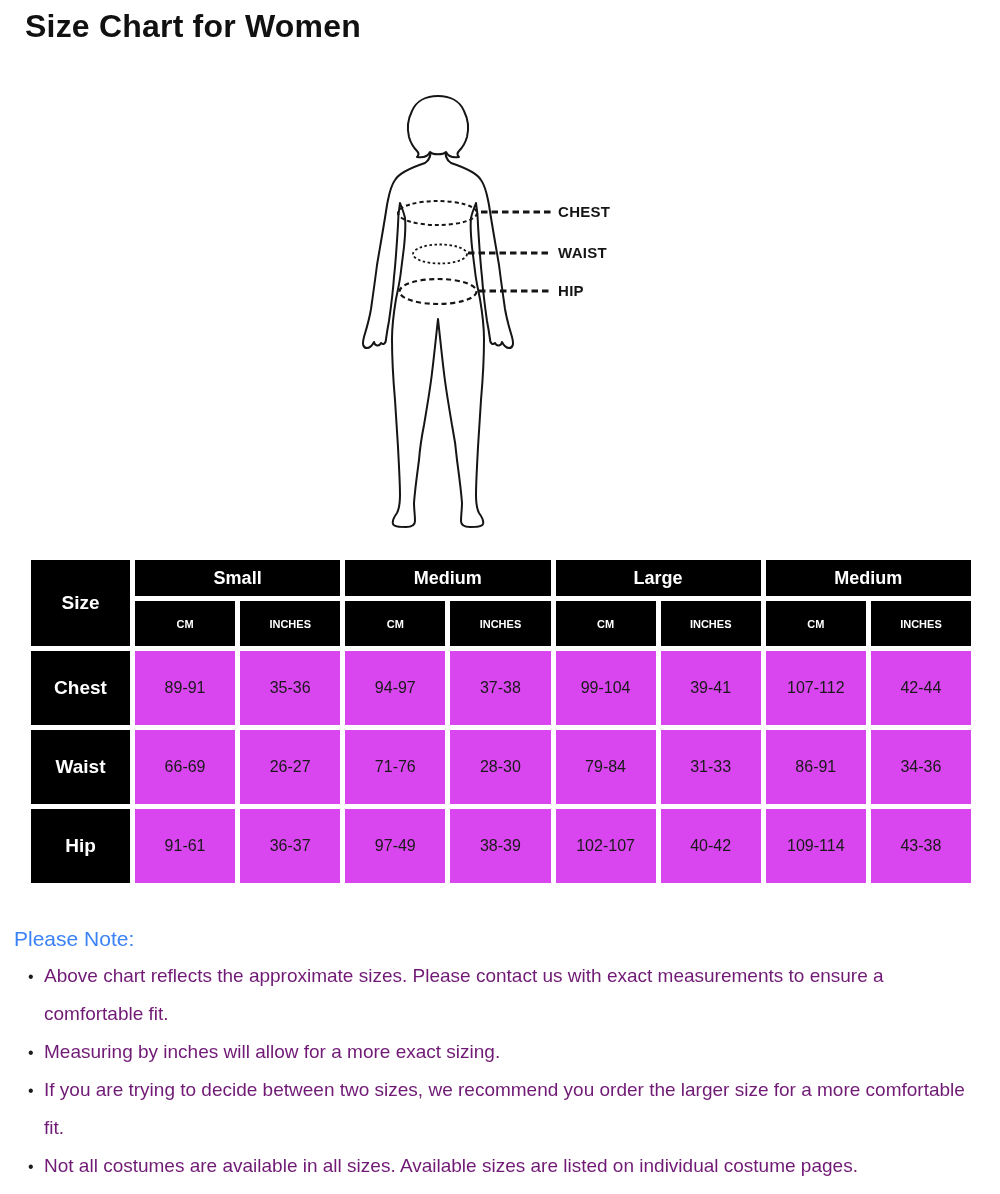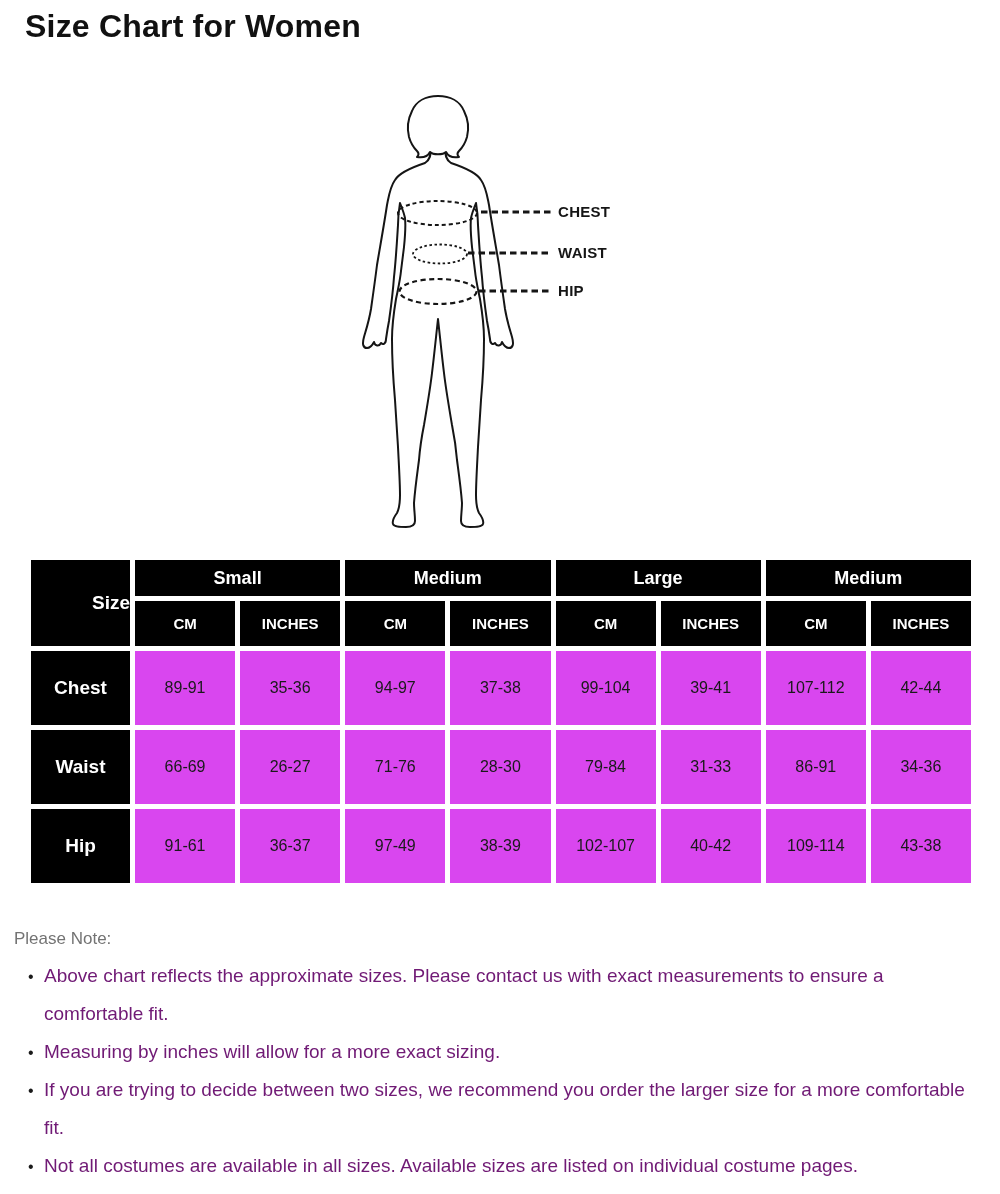--- a/index.html
+++ b/index.html
@@ -23,28 +23,28 @@
     font-family:"Liberation Sans","DejaVu Sans",sans-serif;
     font-size:15px; font-weight:bold; letter-spacing:0.3px; fill:#151515;
   }
   
   .size-table {
     position:absolute; left:26px; top:555px; width:950px;
     border-collapse:separate; border-spacing:5px; table-layout:fixed;
     background:#ffffff;
   }
   .size-table th, .size-table td { padding:0; text-align:center; vertical-align:middle; }
-  .size-table .corner  { background:#000; color:#fff; font-size:19px; font-weight:bold;text-align:right; }
+  .size-table .corner  { background:#000; color:#fff; font-size:19px; font-weight:bold; }
   .size-table .group   { background:#000; color:#fff; font-size:18px; font-weight:bold; height:36px; }
-  .size-table .unit    { background:#000; color:#fff; font-size:15px; font-weight:bold; height:45px; }
+  .size-table .unit    { background:#000; color:#fff; font-size:11px; font-weight:bold; height:45px; }
   .size-table .rowlabel{ background:#000; color:#fff; font-size:19px; font-weight:bold; height:74px; }
   .size-table td       { background:#d946ef; color:#1a1a1a; font-size:16px; height:74px; }
   
   .notes { position:absolute; left:14px; top:924px; width:958px; }
-  .notes-heading { font-size:17px; line-height:30px; color:#737373; }
+  .notes-heading { font-size:21px; line-height:30px; color:#3b82f6; }
   .note-list { margin-top:3px; }
   .note-item {
     position:relative; padding-left:30px;
     font-size:19px; line-height:38px; color:#701a75;
   }
   .note-item::before {
     content:"\2022";
     position:absolute; left:14px; top:1px; font-size:16px; color:#1a1a1a;
   }
 </style>

